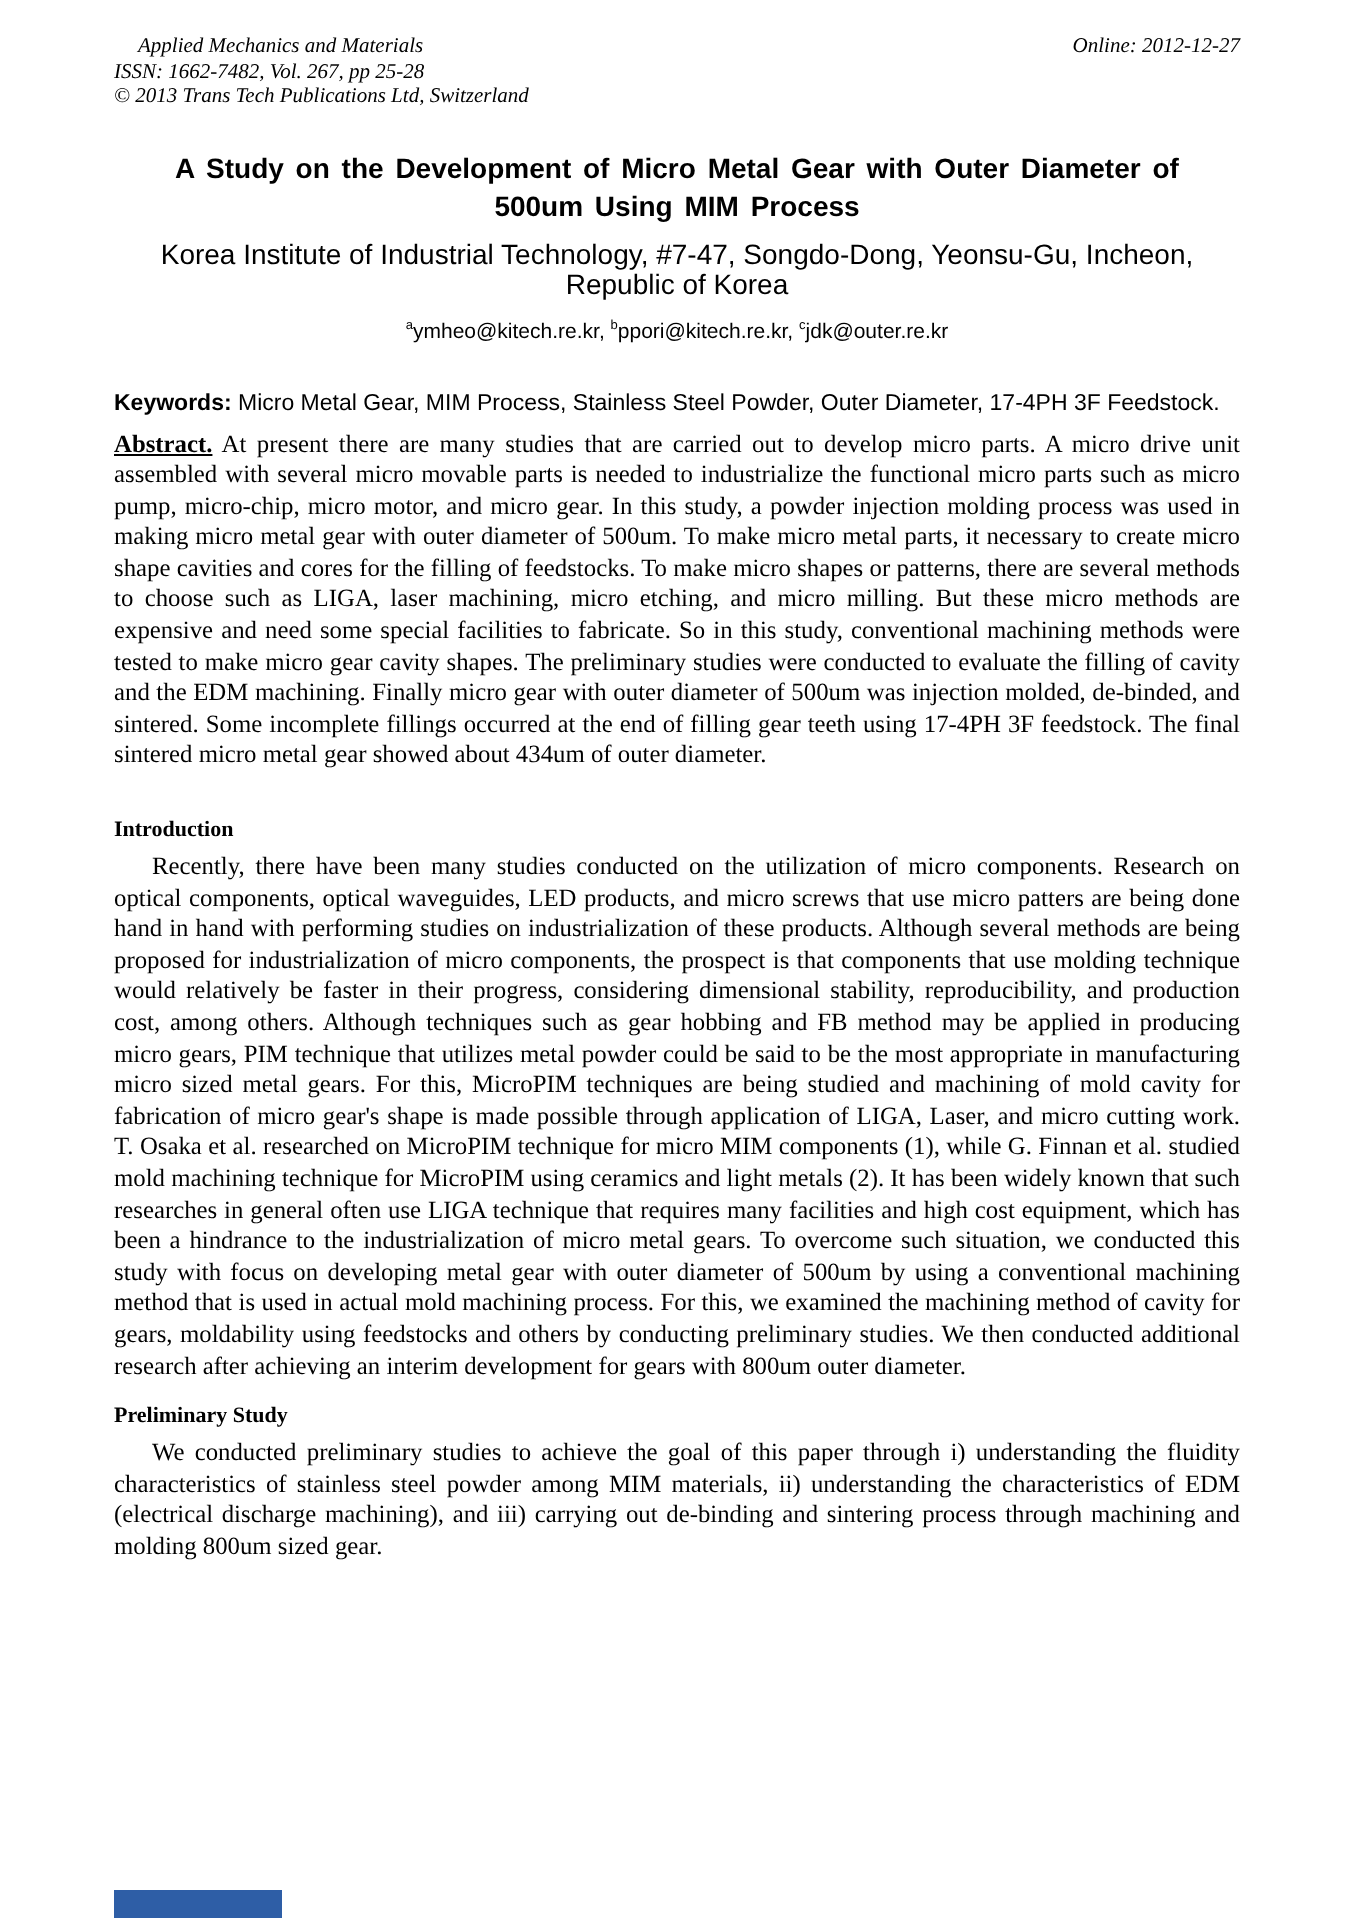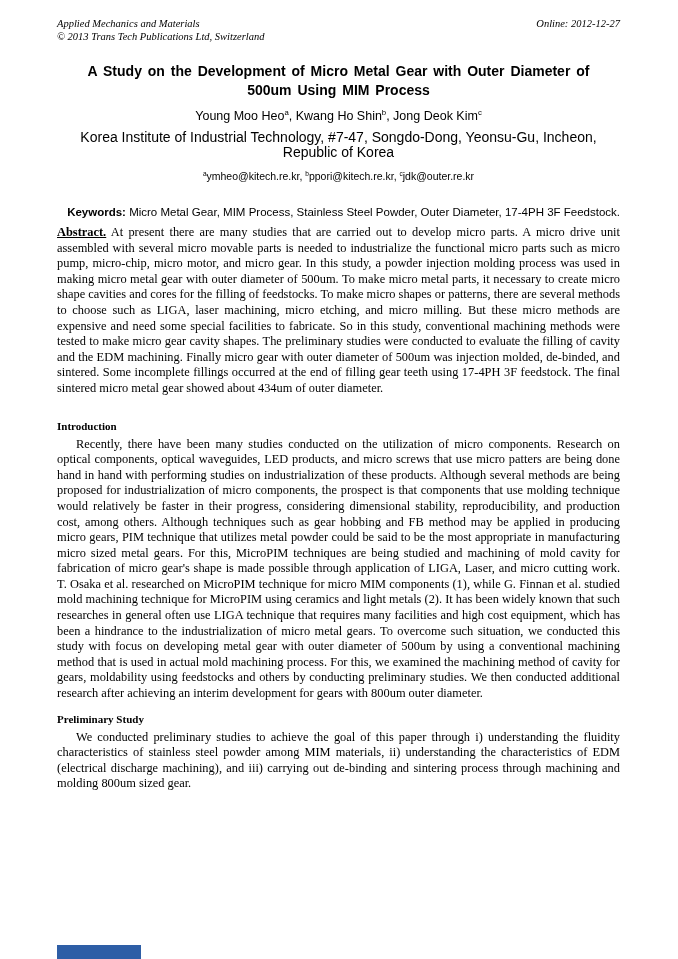--- a/index.html
+++ b/index.html
@@ -15,21 +15,21 @@
   }
   .content { padding: 18px 58px 0 57px; }
 
   
   .jheader {
     font-family: "Liberation Serif", serif;
     font-style: italic;
     font-size: 10.5px;
     line-height: 12.5px;
   }
-  .jheader-row { display: flex; justify-content: space-between; }
+  .jheader-row { display: flex; justify-content: space-between; margin-left: 12px; }
 
   
   .title {
     font-family: Liberation Sans, sans-serif;
     font-weight: bold;
     font-size: 14px;
     line-height: 19px;
     text-align: center;
     word-spacing: 2px;
     max-width: 520px;
@@ -55,21 +55,21 @@
     text-align: center;
     margin-top: 10px;
   }
 
   
   .keywords {
     font-family: "Liberation Sans", sans-serif;
     font-size: 11.5px;
     line-height: 15px;
     margin-top: 23px;
-    text-align: right;
+    text-align: left;
   }
   .keywords .kw-label { font-weight: bold; }
 
   
   .abstract {
     font-size: 12.4px;
     line-height: 15.6px;
     text-align: justify;
     margin-top: 5px;
   }
@@ -104,26 +104,26 @@
 <body>
 
 <div class="page">
   <div class="content">
 
     <div class="jheader">
       <div class="jheader-row">
         <span>Applied Mechanics and Materials</span>
         <span>Online: 2012-12-27</span>
       </div>
+      <div>ISSN: 1662-7482, Vol. 267, pp 25-28</div>
       <div>© 2013 Trans Tech Publications Ltd, Switzerland</div>
     </div>
 
     <h1 class="title">A Study on the Development of Micro Metal Gear with Outer Diameter of 500um Using MIM Process</h1>
 
-    <div class="authors"><span>Young Moo Heo</span><sup>a</sup><span>, Kwang Ho Shin</span><sup>b</sup><span>, Jong Deok Kim</span><sup>c</sup></div>
 
     <div class="affiliation">Korea Institute of Industrial Technology, #7-47, Songdo-Dong, Yeonsu-Gu, Incheon, Republic of Korea</div>
 
     <div class="emails"><sup>a</sup><span>ymheo@kitech.re.kr, </span><sup>b</sup><span>ppori@kitech.re.kr, </span><sup>c</sup><span>jdk@outer.re.kr</span></div>
 
     <div class="keywords"><span class="kw-label">Keywords:</span><span> Micro Metal Gear, MIM Process, Stainless Steel Powder, Outer Diameter, 17-4PH 3F Feedstock.</span></div>
 
     <p class="abstract"><span class="ab-label">Abstract.</span><span> At present there are many studies that are carried out to develop micro parts. A micro drive unit assembled with several micro movable parts is needed to industrialize the functional micro parts such as micro pump, micro-chip, micro motor, and micro gear. In this study, a powder injection molding process was used in making micro metal gear with outer diameter of 500um. To make micro metal parts, it necessary to create micro shape cavities and cores for the filling of feedstocks. To make micro shapes or patterns, there are several methods to choose such as LIGA, laser machining, micro etching, and micro milling. But these micro methods are expensive and need some special facilities to fabricate. So in this study, conventional machining methods were tested to make micro gear cavity shapes. The preliminary studies were conducted to evaluate the filling of cavity and the EDM machining. Finally micro gear with outer diameter of 500um was injection molded, de-binded, and sintered. Some incomplete fillings occurred at the end of filling gear teeth using 17-4PH 3F feedstock. The final sintered micro metal gear showed about 434um of outer diameter.</span></p>
 
     <h2 class="section-heading">Introduction</h2>

